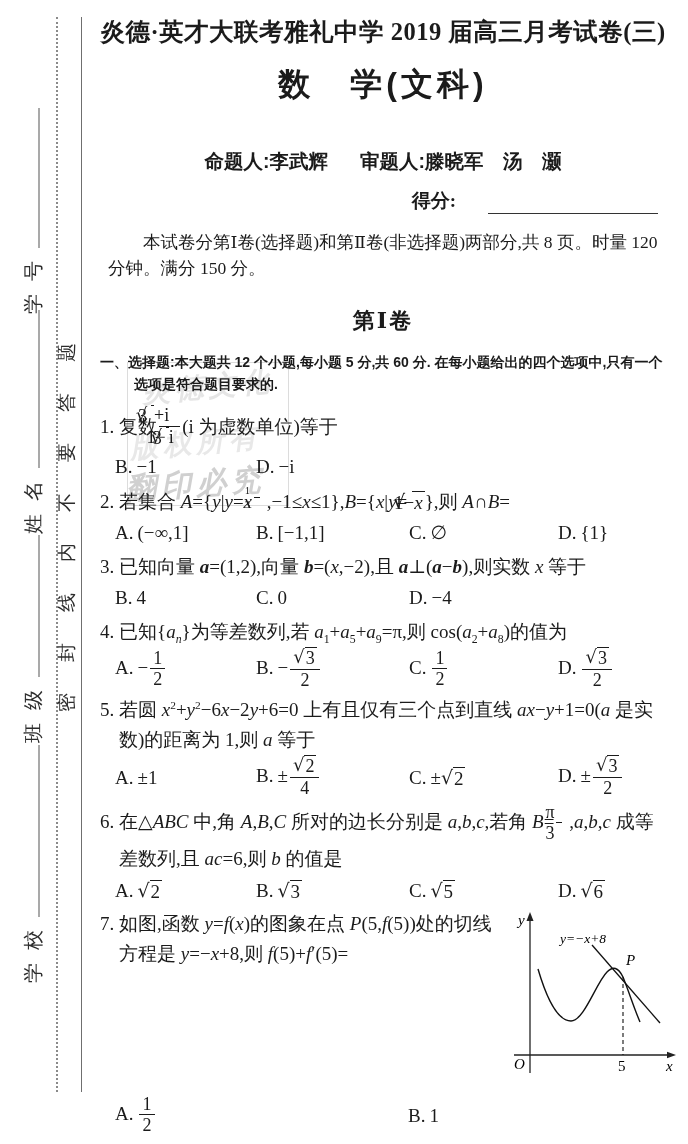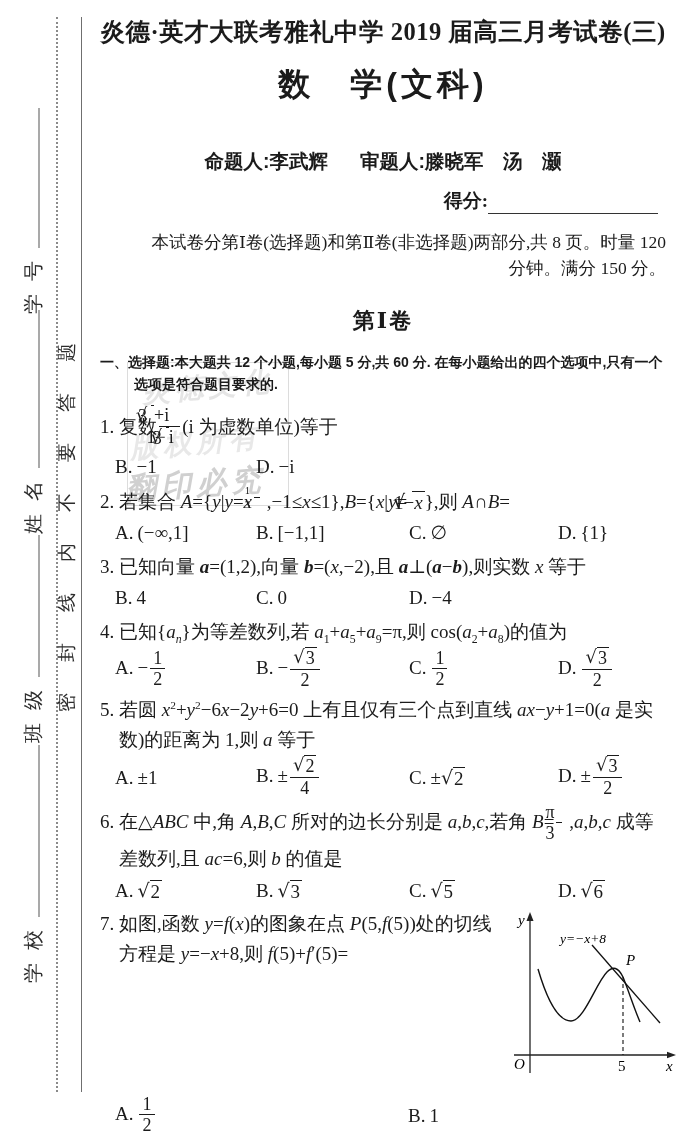--- a/index.html
+++ b/index.html
@@ -23,23 +23,23 @@
   .wm2{left:130px;top:424px;font-size:28px;transform:rotate(-5deg);color:rgba(150,150,150,.22);}
   .wm3{left:126px;top:464px;font-size:30px;transform:rotate(-4deg);color:rgba(120,120,120,.35);}
 
   
   .content{position:absolute;left:100px;top:0;width:566px;z-index:1;}
   .exam-series{margin:17px 0 0;text-align:center;font-size:24.5px;font-weight:bold;letter-spacing:.5px;line-height:1.25;}
   .subject{margin:15px 0 0;text-align:center;font-size:32px;font-weight:bold;letter-spacing:4px;
            font-family:"Liberation Sans","DejaVu Sans",sans-serif;}
   .people{margin:41px 0 3px;display:flex;justify-content:center;gap:32px;font-size:19.5px;font-weight:bold;
           font-family:"Liberation Sans","DejaVu Sans",sans-serif;}
-  .scorerow{margin:13px 8px 0 auto;display:flex;justify-content:flex-end;align-items:flex-end;font-size:19px;font-weight:bold;}
+  .scorerow{margin:13px 8px 0 auto;display:flex;justify-content:flex-end;align-items:flex-end;font-size:19px;font-weight:bold;gap:32px;}
   .scoreline{display:inline-block;width:170px;border-bottom:1.4px solid #333;height:1em;}
-  .intro{margin:15px 0 0;font-size:17.5px;line-height:1.5;text-indent:2em;text-align:right;}
+  .intro{margin:15px 8px 0;font-size:17.5px;line-height:1.5;text-indent:2em;}
   .part-title{margin:25px 0 12px;text-align:center;font-size:22px;font-weight:bold;letter-spacing:2px;}
   .instruction{margin:16px 0 10px;font-size:14px;line-height:1.55;font-weight:bold;
                font-family:"Liberation Sans","DejaVu Sans",sans-serif;
                padding-left:34px;text-indent:-34px;}
 
   .q{margin:0 0 4px;font-size:19px;line-height:1.55;}
   .q .stem{padding-left:19px;text-indent:-19px;}
   .qnum{display:inline;}
   .opts{display:grid;grid-template-columns:141px 153px 149px 1fr;padding-left:15px;margin:2px 0 3px;align-items:center;}
   .opts2{grid-template-columns:293px 1fr;width:420px;}

